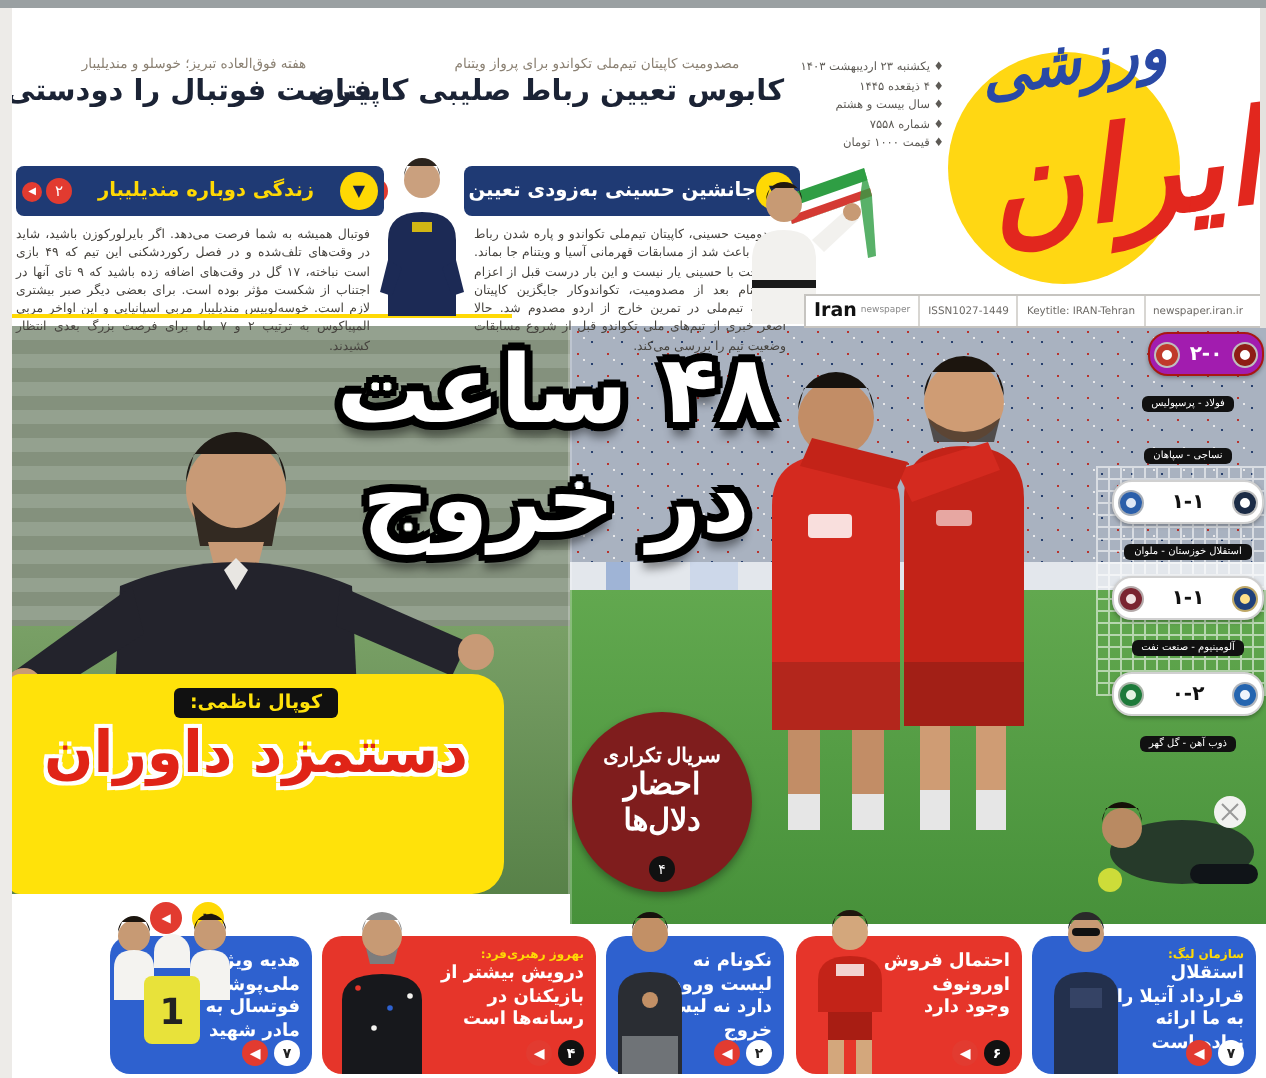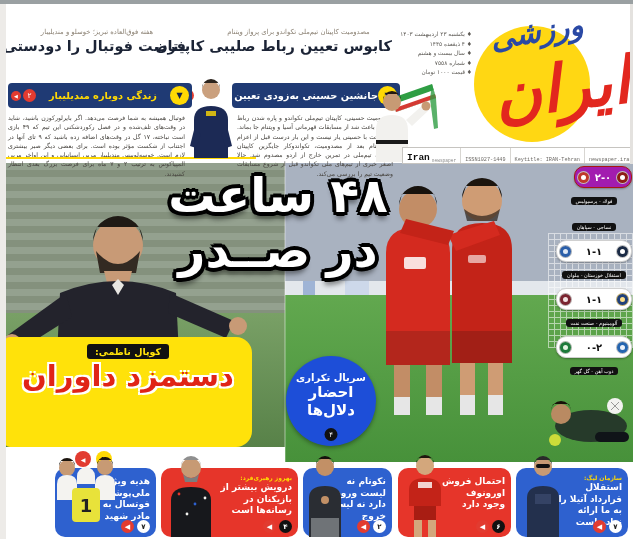--- a/index.html
+++ b/index.html
@@ -13,21 +13,21 @@
   .logo-wrap{position:absolute;left:452px;top:8px;width:180px;height:150px;z-index:6;}
   .logo-circle{position:absolute;left:22px;top:18px;width:116px;height:116px;border-radius:50%;background:#ffd713;}
   .logo-sub{position:absolute;right:48px;top:6px;font-size:30px;font-weight:bold;font-style:italic;
             color:#2a49a5;transform:rotate(-9deg);white-space:nowrap;}
   .logo-main{position:absolute;right:2px;top:48px;font-size:64px;font-weight:bold;font-style:italic;
              color:#e2271e;transform:rotate(-7deg);white-space:nowrap;line-height:1;}
   .dateline{position:absolute;left:398px;top:30px;width:74px;z-index:7;direction:rtl;text-align:right;}
   .dateline div{font-size:5.8px;color:#5d5a55;line-height:1.65;white-space:nowrap;}
   .infobar{position:absolute;left:402px;top:147px;width:229px;height:15px;background:#fff;
            border:1px solid #c6c4c0;display:flex;align-items:stretch;z-index:8;}
-  .infobar .cell{display:flex;align-items:flex-end;justify-content:center;padding:0 4px;border-left:1px solid #d8d6d2;font-family:Liberation Mono, monospace;}
+  .infobar .cell{display:flex;align-items:center;justify-content:center;padding:0 4px;border-left:1px solid #d8d6d2;}
   .infobar .brand{font-weight:bold;font-size:9.5px;color:#111;}
   .infobar .brand-sub{font-size:4.5px;color:#888;margin-left:2px;}
   .infobar .meta{font-size:5.2px;color:#6d6a66;white-space:nowrap;}
 
   
   .tart{position:absolute;top:28px;z-index:5;direction:rtl;}
   .tart .kicker{font-size:6.8px;color:#8b8173;text-align:center;margin-bottom:2px;white-space:nowrap;}
   .tart .hl{font-size:14.5px;font-weight:bold;color:#1b2335;text-align:center;white-space:nowrap;}
   .tbar{position:absolute;height:25px;background:#1f3a74;border-radius:4px;display:flex;
         align-items:center;z-index:6;direction:rtl;padding:0 3px;}
@@ -80,22 +80,22 @@
   .ybox .rline{font-size:29px;font-weight:bold;color:#e02417;line-height:1.22;white-space:nowrap;
         text-shadow:-2px -2px 0 #fff,2px -2px 0 #fff,-2px 2px 0 #fff,2px 2px 0 #fff;}
   .ybox-badges{position:absolute;left:75px;top:451px;display:flex;gap:5px;z-index:12;}
   .bdg{width:16px;height:16px;border-radius:50%;display:flex;align-items:center;justify-content:center;
        font-size:8px;font-weight:bold;}
   .bdg.red{background:#e23b30;color:#fff;font-size:6px;}
   .bdg.yel{background:#ffd904;color:#222;}
 
   
   .sticker{position:absolute;left:286px;top:356px;width:90px;height:90px;border-radius:50%;
-     background:#1d4ed8;z-index:11;color:#fff;text-align:center;direction:rtl;
-     box-shadow:0 2px 4px rgba(0,0,0,.35);}
+     background:#7f1d1d;z-index:11;color:#fff;text-align:center;direction:rtl;
+     box-shadow:0 2px 4px rgba(0,0,0,.35);font-family:Liberation Serif, serif;}
   .sticker .s1{font-size:10px;font-weight:bold;margin-top:16px;}
   .sticker .s2{font-size:15px;font-weight:bold;line-height:1.2;}
   .sticker .spg{position:absolute;left:50%;transform:translateX(-50%);bottom:5px;width:13px;height:13px;
      border-radius:50%;background:#111;color:#fff;font-size:7px;display:flex;align-items:center;justify-content:center;}
 
   
   .sb{position:absolute;left:556px;top:166px;width:76px;z-index:12;}
   .match{position:relative;margin-bottom:7px;text-align:center;}
   .pill{height:20px;border-radius:10px;background:#fff;border:1px solid #d0d0d0;display:flex;
         align-items:center;justify-content:space-between;padding:0 2px;box-shadow:0 1px 2px rgba(0,0,0,.3);}
@@ -264,21 +264,21 @@
       <rect x="50" y="84" width="34" height="10" rx="5" fill="#101418"></rect>
       <circle cx="10" cy="92" r="6" fill="#cddc39"></circle>
       <circle cx="70" cy="58" r="8" fill="#f2f2f0"></circle>
       <path d="M66 54 l8 8 M74 54 l-8 8" stroke="#999" stroke-width="1"></path>
     </svg>
     <div class="whitepatch"></div>
   </div>
 
   <div class="bighl">
     <div>۴۸ ساعت</div>
-    <div>در صــدر</div>
+    <div>در خروج</div>
   </div>
 
   <div class="ybox">
     <span class="kchip">کوپال ناظمی:</span>
     <div class="rline">دستمزد داوران</div>
   </div>
   <div class="ybox-badges">
     <span class="bdg red">◀</span>
     <span class="bdg yel">۲</span>
   </div>

